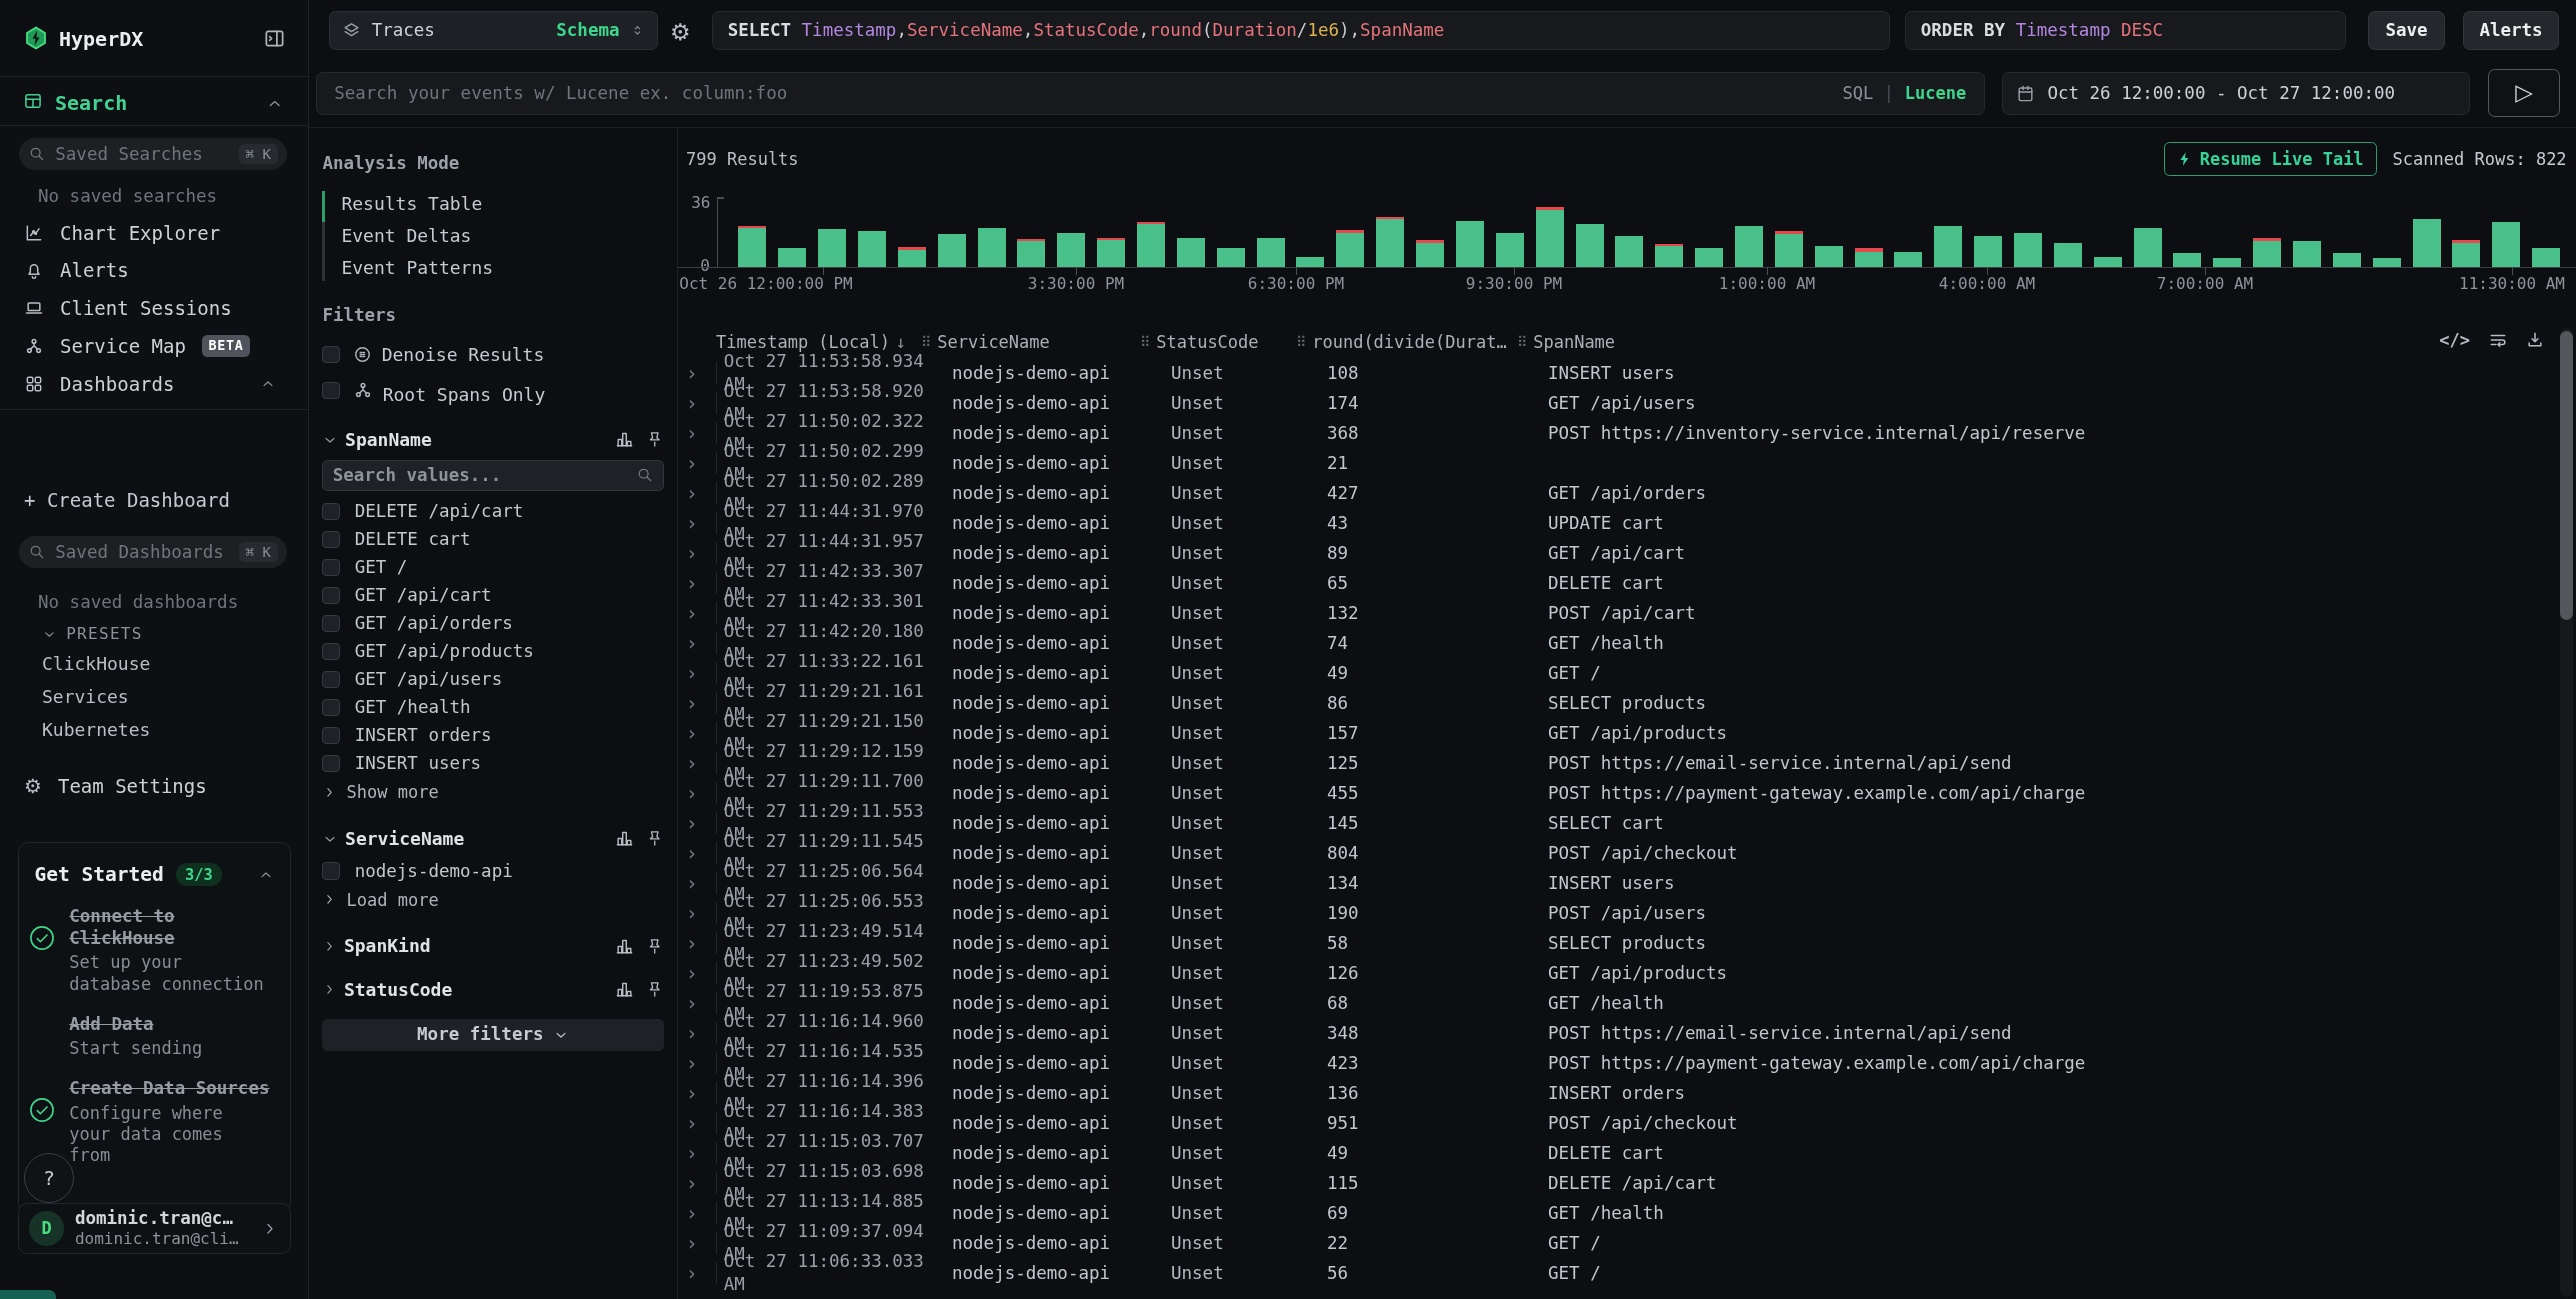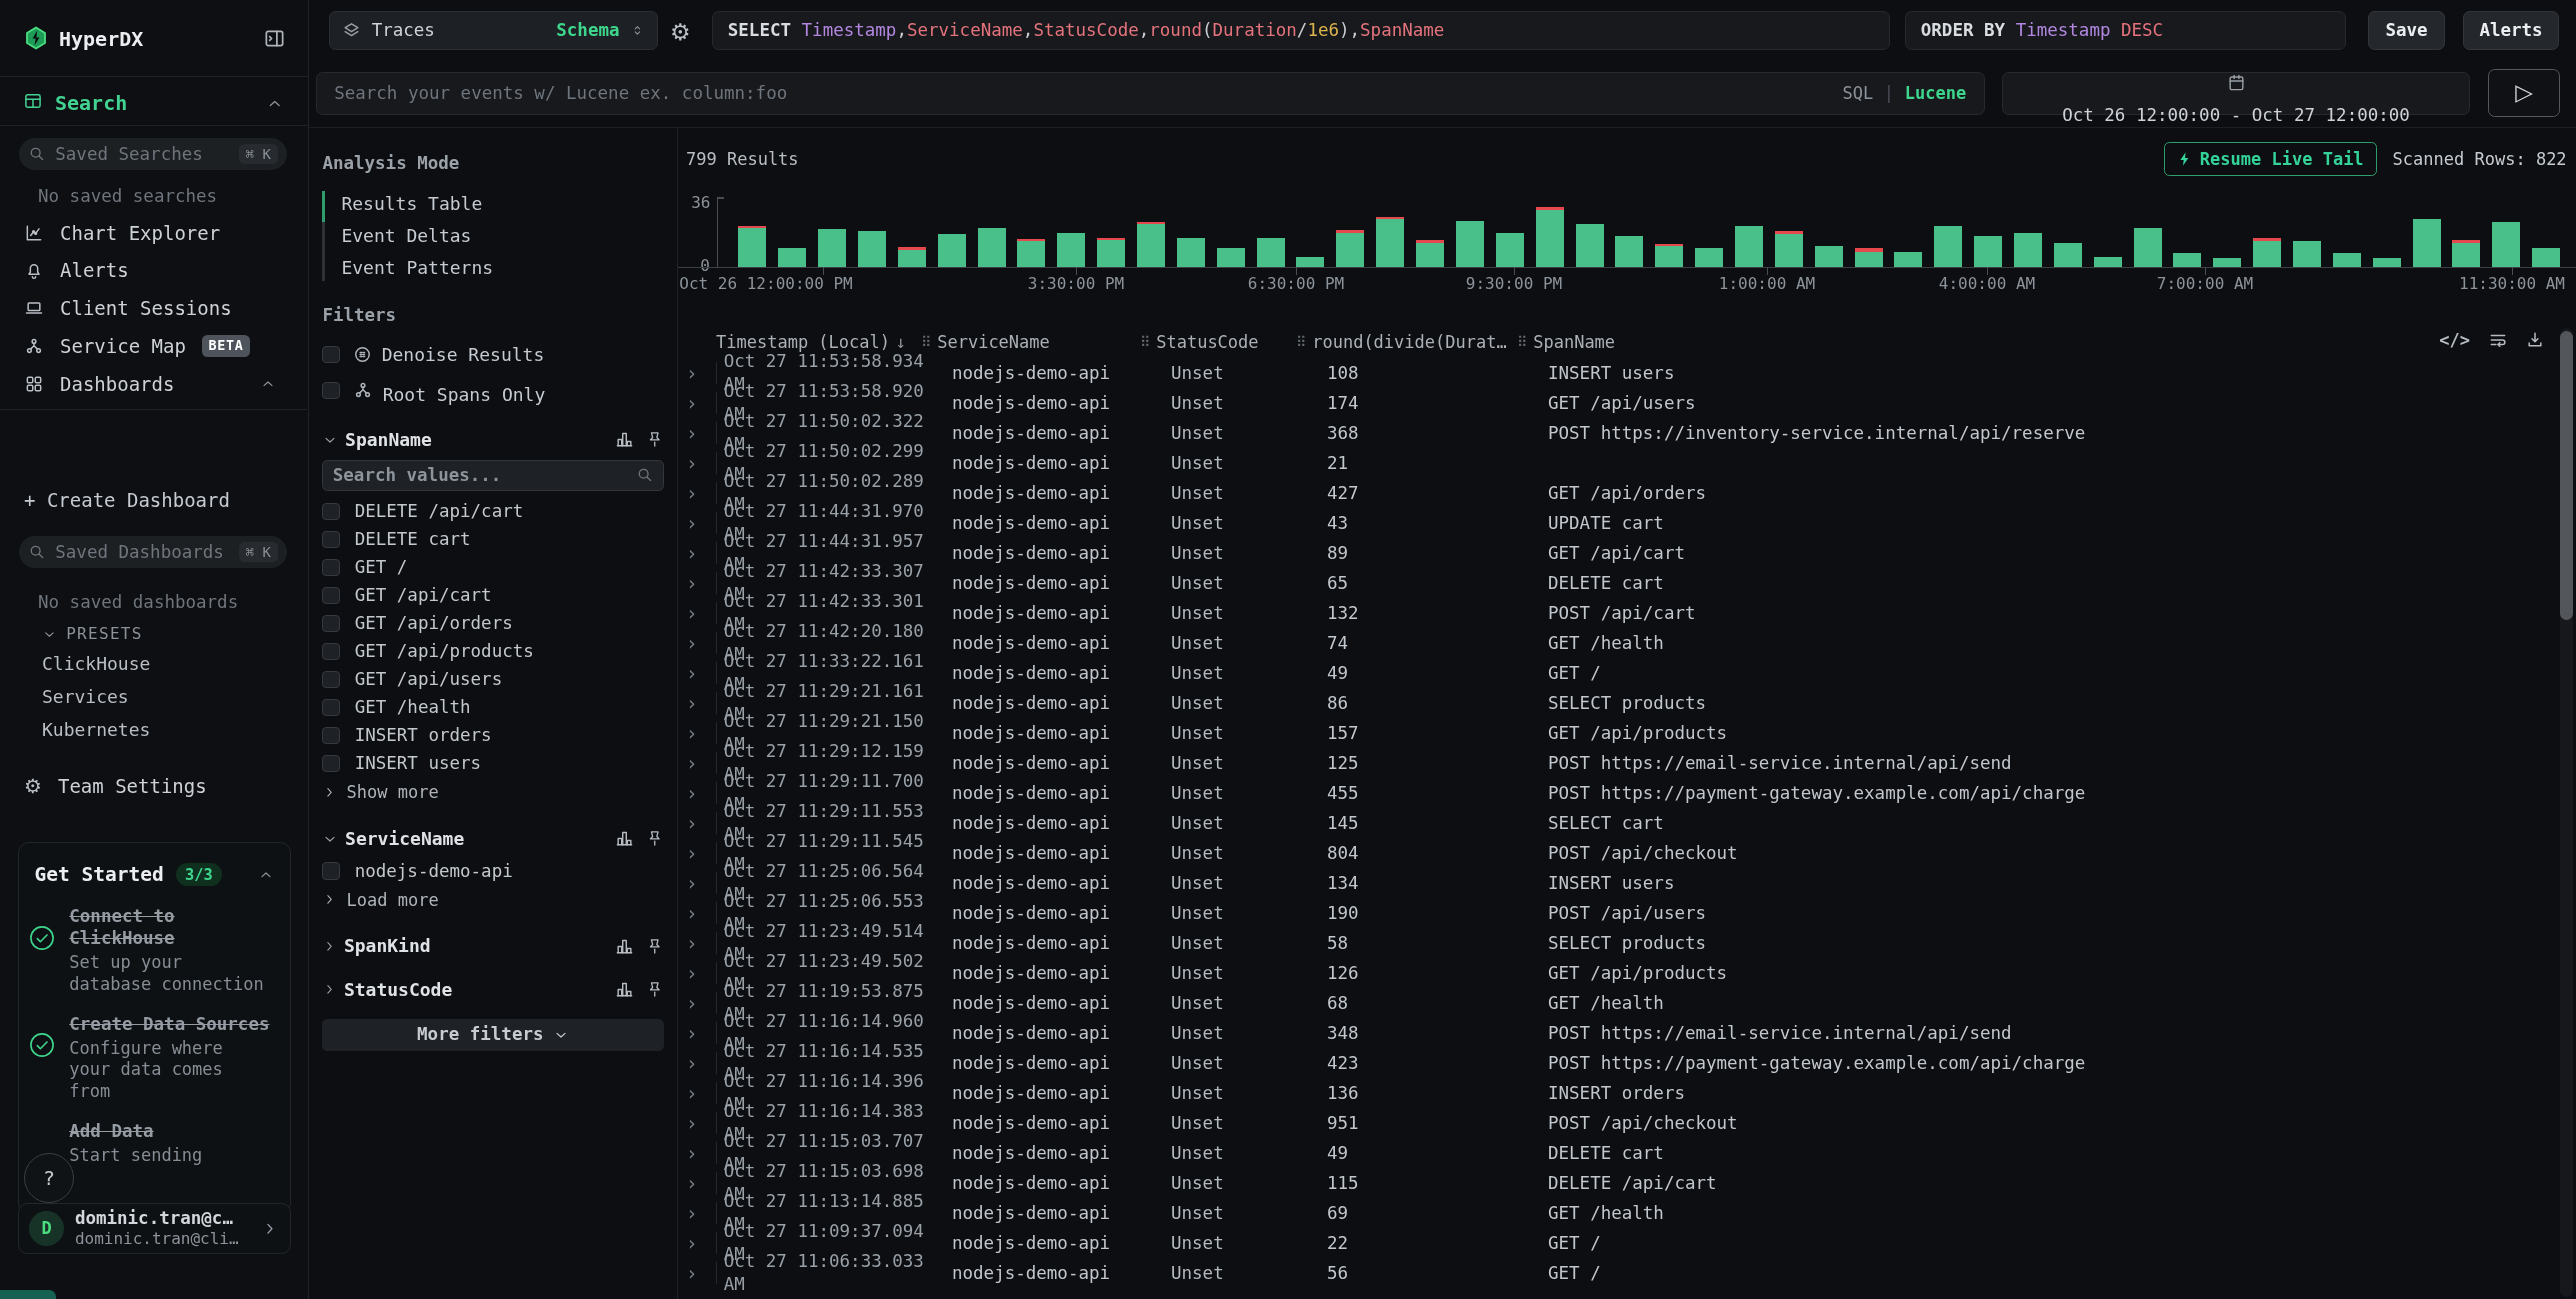--- a/index.html
+++ b/index.html
@@ -244,36 +244,36 @@
                 <circle cx="12" cy="12" r="9.5"></circle>
                 <path d="M8 12.6l2.6 2.6L16.3 9.4"></path>
               </svg>
             </span>
             <span style="display: flex; flex-direction: column; min-width: 0px;">
               <span class="task-title">Connect to ClickHouse</span>
               <span class="task-desc">Set up your database connection</span>
             </span>
           </div>
           <div style="display: flex; gap: 13.4px; padding: 12px 16px 6.7px 9.4px; align-items: flex-start;">
+            <span style="flex: 0 0 auto; width: 28px; margin-top: 17.5px;"></span>
+            <span style="display: flex; flex-direction: column; min-width: 0px;">
+              <span class="task-title">Add Data</span>
+              <span class="task-desc">Start sending</span>
+            </span>
+          </div>
+          <div style="display: flex; gap: 13.4px; padding: 12px 16px 6.7px 9.4px; align-items: flex-start;">
             <span style="flex: 0 0 auto; width: 28px; margin-top: 17.5px;">
               <svg class="ic" width="28" height="28" viewBox="0 0 24 24" style="stroke:#3dd68c;stroke-width:1.4;">
                 <circle cx="12" cy="12" r="9.5"></circle>
                 <path d="M8 12.6l2.6 2.6L16.3 9.4"></path>
               </svg>
             </span>
             <span style="display: flex; flex-direction: column; min-width: 0px;">
               <span class="task-title">Create Data Sources</span>
               <span class="task-desc">Configure where your data comes from</span>
-            </span>
-          </div>
-          <div style="display: flex; gap: 13.4px; padding: 12px 16px 6.7px 9.4px; align-items: flex-start;">
-            <span style="flex: 0 0 auto; width: 28px; margin-top: 17.5px;"></span>
-            <span style="display: flex; flex-direction: column; min-width: 0px;">
-              <span class="task-title">Add Data</span>
-              <span class="task-desc">Start sending</span>
             </span>
           </div>
         </div>
     </div>
 
     <div class="helpbtn">
         <span>?</span>
       </div>
 
     <div class="userchip">
@@ -321,21 +321,21 @@
 
   <div id="row2" class="abs">
     <div class="abs box" style="left:6.7px;top:12px;width:1669px;height:43px;padding:0 17.5px;">
       <span class="ph">Search your events w/ Lucene ex. column:foo</span>
       <span style="margin-left:auto;display:flex;gap:10.7px;font-size:17px;">
         <span style="color:#8d939a;">SQL</span>
         <span style="color:#4a4f55;">|</span>
         <span style="color:#3dd68c;font-weight:bold;">Lucene</span>
       </span>
     </div>
-    <div class="abs box" style="left:1693px;top:12px;width:468px;height:43px;padding:0 13.4px;gap:12px;flex-direction:column;">
+    <div class="abs box" style="left:1693px;top:12px;width:468px;height:43px;padding:0 13.4px;gap:12px;">
       <span style="color:#9aa0a6;">
           <svg class="ic" width="19" height="19" viewBox="0 0 24 24">
             <rect x="4" y="5" width="16" height="16" rx="2"></rect>
             <path d="M4 10h16M9 3v4M15 3v4"></path>
           </svg>
         </span>
       <span style="color:#ced2d7;white-space:nowrap;">Oct 26 12:00:00 - Oct 27 12:00:00</span>
     </div>
     <div class="abs btn" style="left:2179px;top:9.4px;width:72px;height:48px;background:#0f1114;border:1.3px solid #53585e;">
       <span class="sans" style="font-size:23px;color:#d5d9dd;">▷</span>

